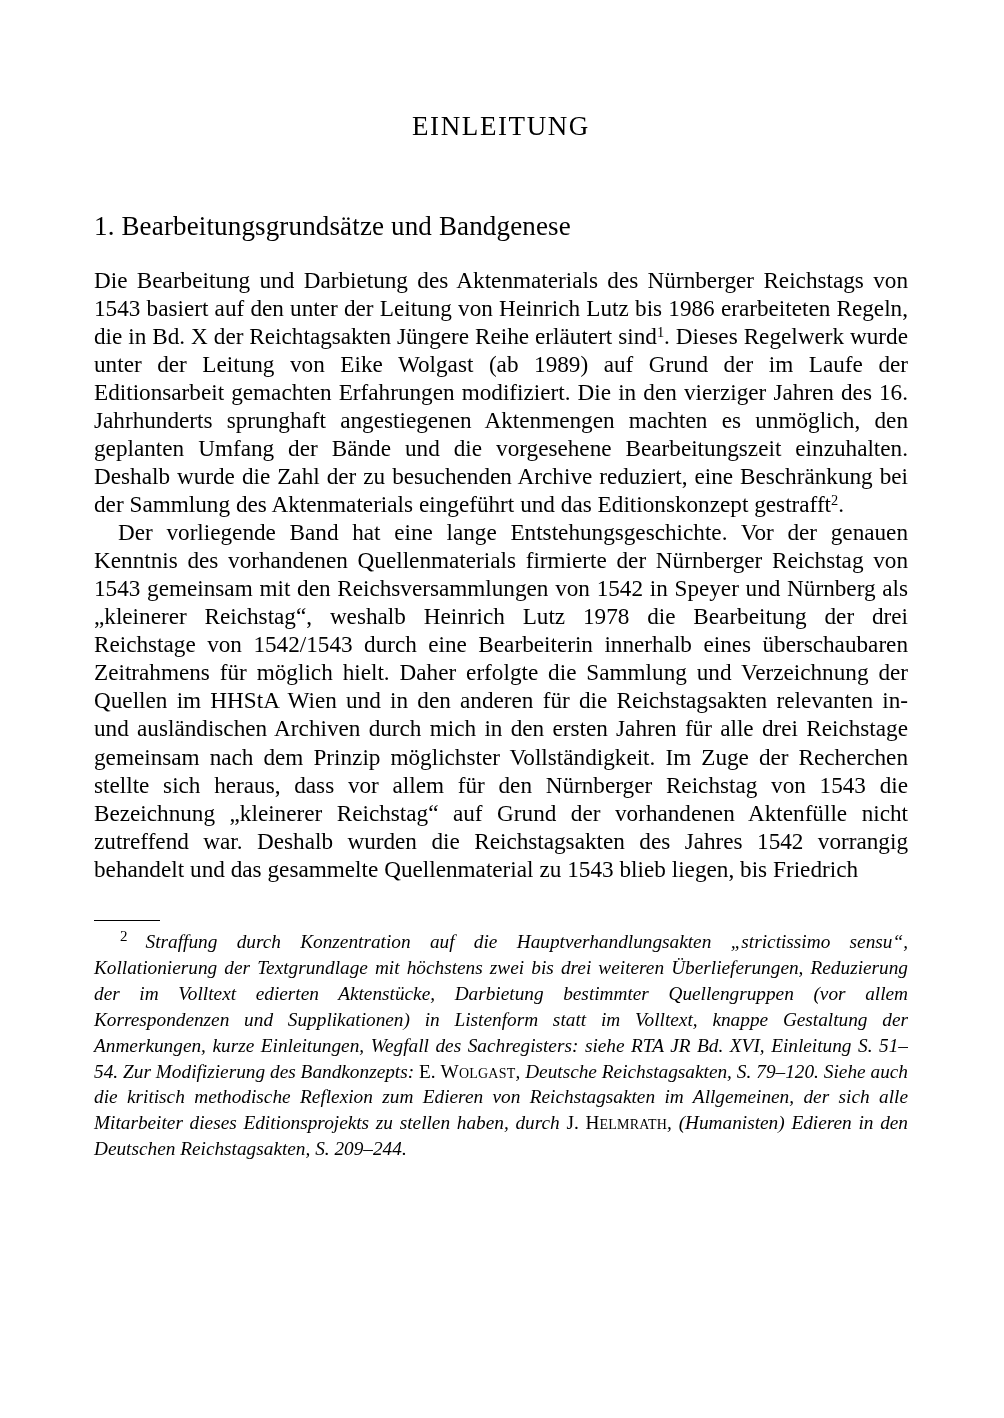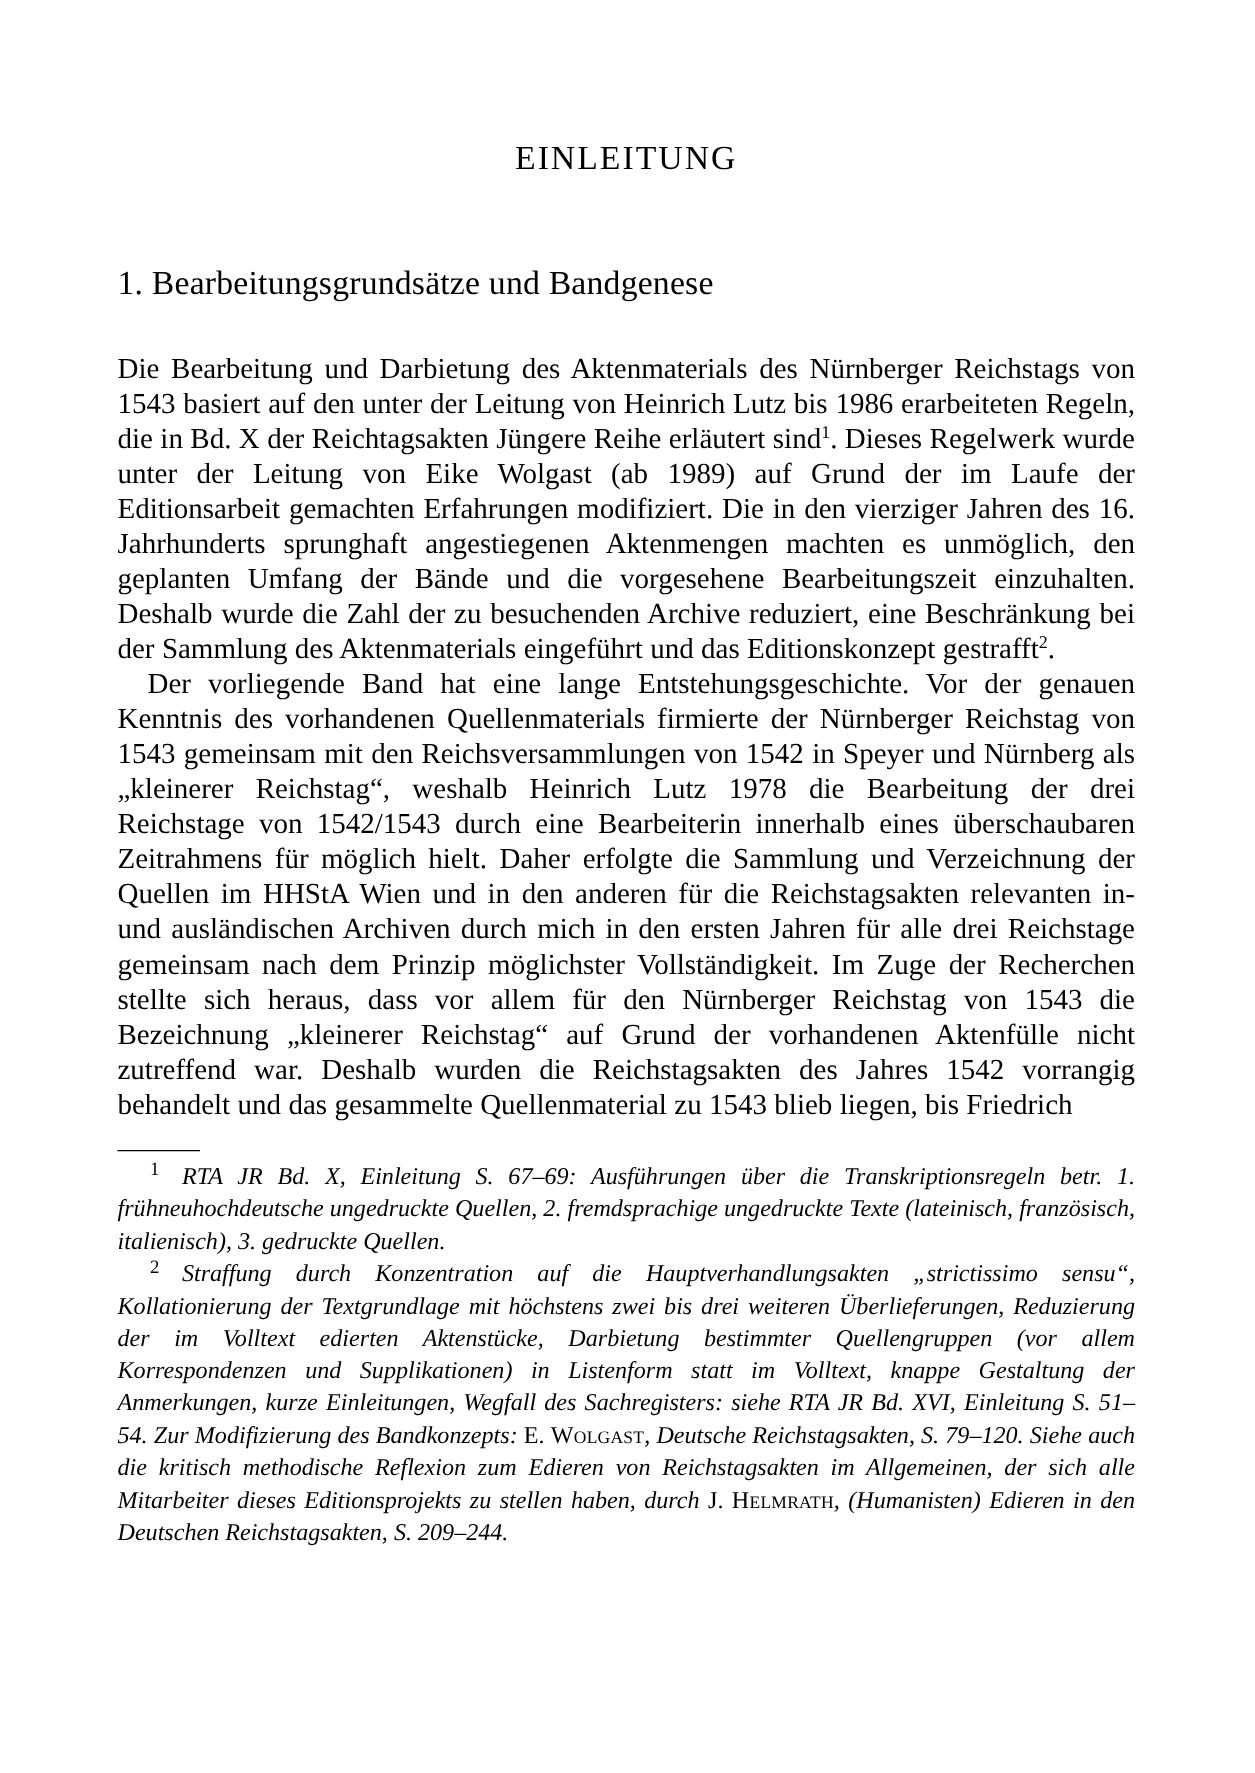--- a/index.html
+++ b/index.html
@@ -47,21 +47,21 @@
     padding-top: 69px;
     text-align: left;
     font-size: 27px;
     font-weight: normal;
     letter-spacing: 0.15px;
     line-height: 1.15;
   }
 
   
   .body-block {
-    margin-top: 39px;
+    margin-top: 24px;
   }
 
   p.para {
     margin: 0;
     font-size: 23.2px;
     line-height: 28.05px;
     text-align: justify;
     text-justify: inter-word;
     hyphens: manual;
     word-spacing: 0.1px;
@@ -137,18 +137,17 @@
 
       <p class="para indent">Der vorliegende Band hat eine lange Entstehungsgeschichte. Vor der genauen Kenntnis des vorhandenen Quellenmaterials firmierte der Nürnberger Reichstag von 1543 gemeinsam mit den Reichsversammlungen von 1542 in Speyer und Nürnberg als „kleinerer Reichstag“, weshalb Heinrich Lutz 1978 die Bearbeitung der drei Reichstage von 1542/1543 durch eine Bearbeiterin innerhalb eines überschaubaren Zeitrahmens für möglich hielt. Daher erfolgte die Sammlung und Verzeichnung der Quellen im HHStA Wien und in den anderen für die Reichstagsakten relevanten in- und ausländischen Archiven durch mich in den ersten Jahren für alle drei Reichstage gemeinsam nach dem Prinzip möglichster Vollständigkeit. Im Zuge der Recherchen stellte sich heraus, dass vor allem für den Nürnberger Reichstag von 1543 die Bezeichnung „kleinerer Reichstag“ auf Grund der vorhandenen Aktenfülle nicht zutreffend war. Deshalb wurden die Reichstagsakten des Jahres 1542 vorrangig behandelt und das gesammelte Quellenmaterial zu 1543 blieb liegen, bis Friedrich</p>
 
     </div>
   </div>
 
   <div class="footnotes">
 
     <hr class="fn-rule">
 
-    <p class="footnote"><span class="fn-num">1</span><span>RTA JR Bd. X, Einleitung S. 67–69: Ausführungen über die Transkriptionsregeln betr. 1. frühneuhochdeutsche ungedruckte Quellen, 2. fremdsprachige ungedruckte Texte (lateinisch, französisch, italienisch), 3. gedruckte Quellen.</span></p>
 
     <p class="footnote"><span class="fn-num">2</span><span>Straffung durch Konzentration auf die Hauptverhandlungsakten „strictissimo sensu“, Kollationierung der Textgrundlage mit höchstens zwei bis drei weiteren Überlieferungen, Reduzierung der im Volltext edierten Aktenstücke, Darbietung bestimmter Quellengruppen (vor allem Korrespondenzen und Supplikationen) in Listenform statt im Volltext, knappe Gestaltung der Anmerkungen, kurze Einleitungen, Wegfall des Sachregisters: siehe RTA JR Bd. XVI, Einleitung S. 51–54. Zur Modifizierung des Bandkonzepts:</span><span class="upright"> </span><span class="upright">E.</span><span class="upright"> </span><span class="smallcaps">Wolgast</span><span>, Deutsche Reichstagsakten, S. 79–120. Siehe auch die kritisch methodische Reflexion zum Edieren von Reichstagsakten im Allgemeinen, der sich alle Mitarbeiter dieses Editionsprojekts zu stellen haben, durch</span><span class="upright"> </span><span class="upright">J.</span><span class="upright"> </span><span class="smallcaps">Helmrath</span><span>, (Humanisten) Edieren in den Deutschen Reichstagsakten, S. 209–244.</span></p>
 
   </div>
 </div>
 
 </body></html>

